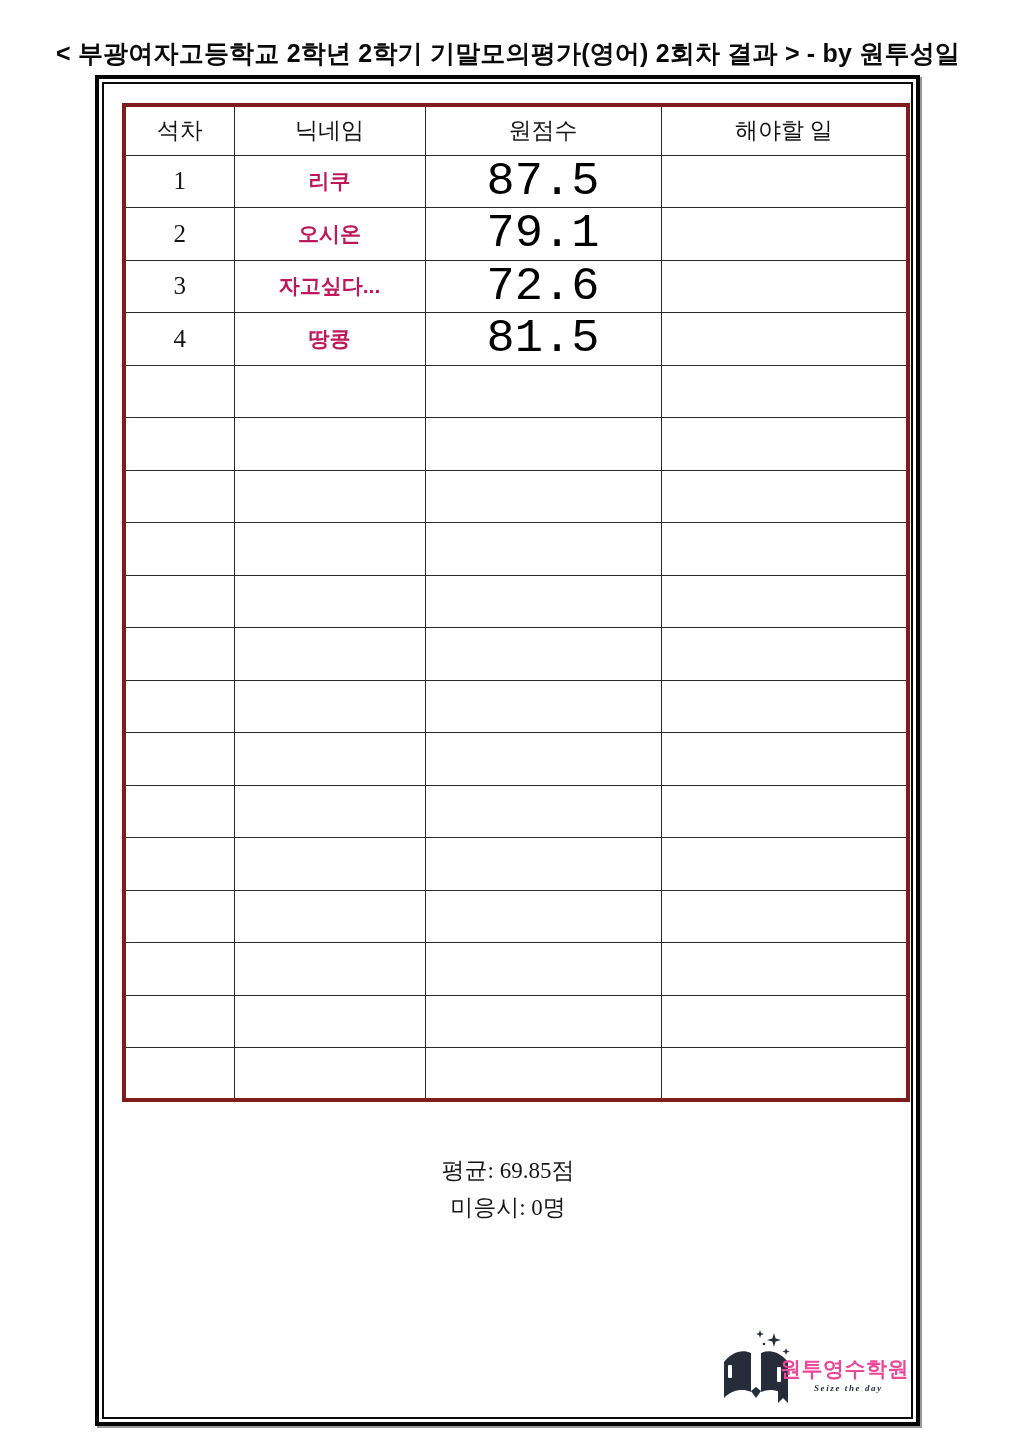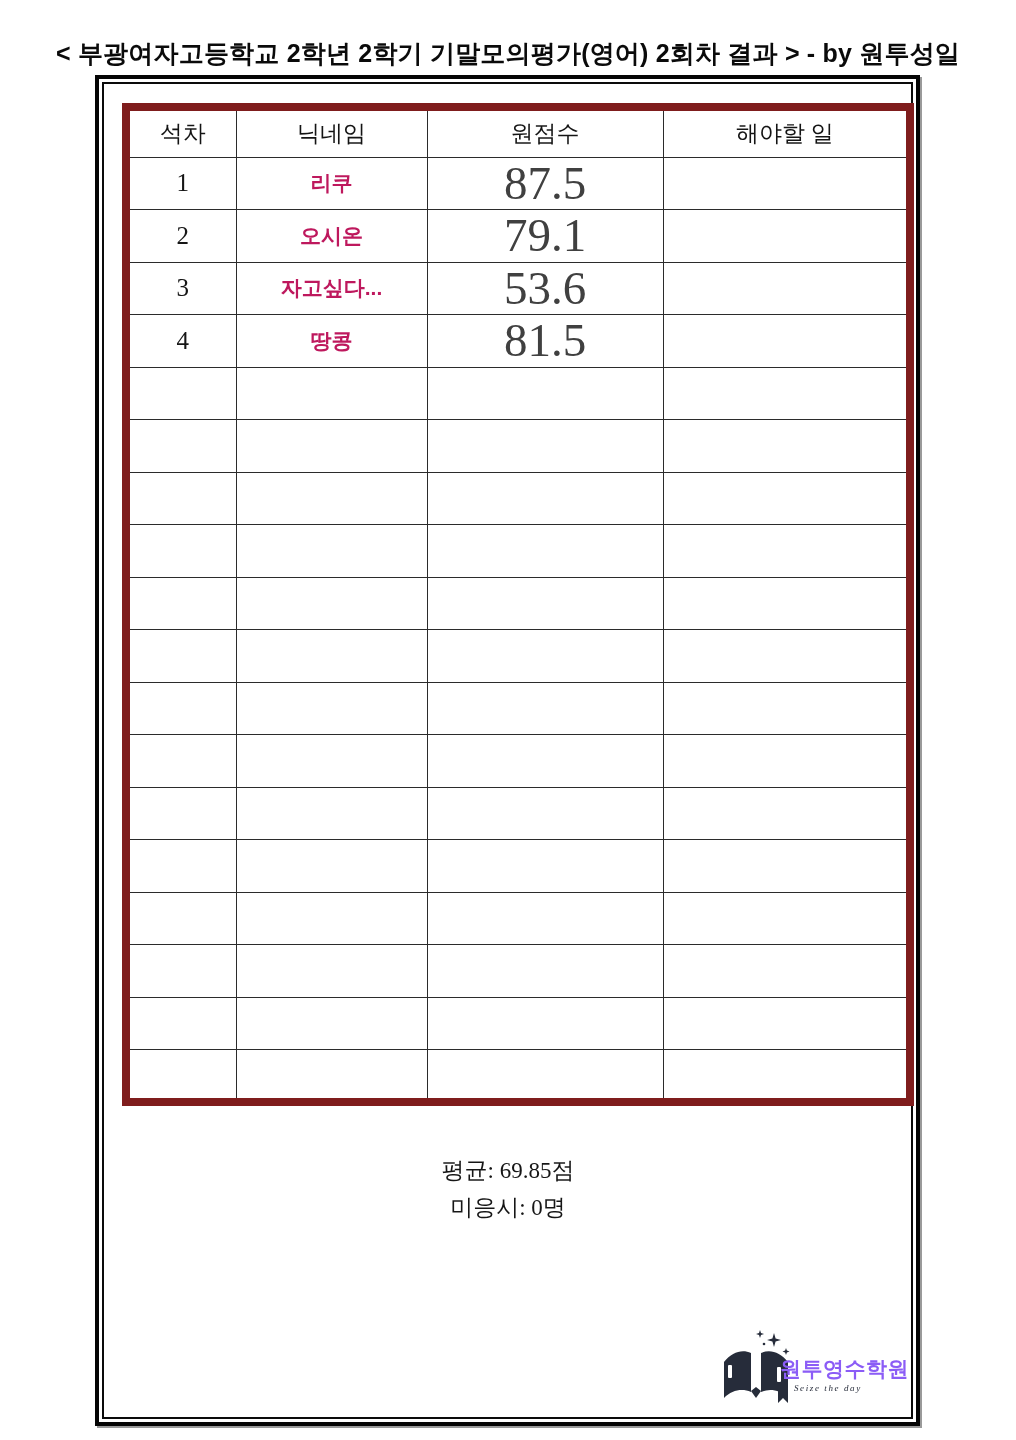--- a/index.html
+++ b/index.html
@@ -39,21 +39,21 @@
     background:#ffffff;
   }
   
   table.results{
     position:absolute;left:122px;top:103px;
     width:784px;
     border-collapse:collapse;
     table-layout:fixed;
     background:#ffffff;
   }
-  table.results{border:8px solid #7f1d1d;}
+  table.results{border:4px solid #7f1d1d;}
   table.results td, table.results th{
     border:1px solid #2b2b2b;
     padding:0;
     text-align:center;
     vertical-align:middle;
     overflow:hidden;
     background:#ffffff;
   }
   tr.hdr{height:50px;}
   tr.row{height:52.5px;}
@@ -66,24 +66,24 @@
   td.rank{
     font-family:"Liberation Serif", serif;
     font-size:25px;color:#161616;
   }
   td.nick{
     font-family:"Liberation Sans", sans-serif;
     font-weight:700;
     font-size:21px;color:#be185d;
   }
   td.score{
-    font-family:Liberation Serif, serif;
+    font-family:Liberation Mono, monospace;
     font-size:47px;
     line-height:47px;
-    color:#404040;
+    color:#000000;
   }
   td.todo{font-size:21px;}
   
   .summary{
     position:absolute;left:0;top:1152px;width:1016px;
     text-align:center;
     font-family:"Liberation Serif", serif;
     font-size:23px;
     line-height:37px;
     color:#161616;
@@ -94,28 +94,28 @@
     position:absolute;left:718px;top:1328px;
     width:195px;height:80px;
   }
   .logo-icon{position:absolute;left:0;top:0;}
   .logo-name{
     position:absolute;left:62px;top:27px;
     font-family:"Liberation Sans", sans-serif;
     font-weight:700;
     font-size:21px;
     letter-spacing:0.5px;
-    color:#8b5cf6;
+    color:#ec4899;
     white-space:nowrap;
   }
   .logo-tagline{
-    position:absolute;left:76px;top:55px;
+    position:absolute;left:96px;top:55px;
     font-family:"Liberation Serif", serif;
     font-style:italic;
-    font-weight:400;
+    font-weight:700;
     font-size:9px;
     letter-spacing:1.6px;
     color:#262c3a;
     white-space:nowrap;
   }
 </style>
 </head>
 <body>
 
 <div id="screen">
@@ -150,21 +150,21 @@
       </tr>
       <tr class="row">
         <td class="rank">2</td>
         <td class="nick">오시온</td>
         <td class="score">79.1</td>
         <td class="todo"></td>
       </tr>
       <tr class="row">
         <td class="rank">3</td>
         <td class="nick">자고싶다...</td>
-        <td class="score">53.6</td>
+        <td class="score">72.6</td>
         <td class="todo"></td>
       </tr>
       <tr class="row">
         <td class="rank">4</td>
         <td class="nick">땅콩</td>
         <td class="score">81.5</td>
         <td class="todo"></td>
       </tr>
 
     <tr class="row">

